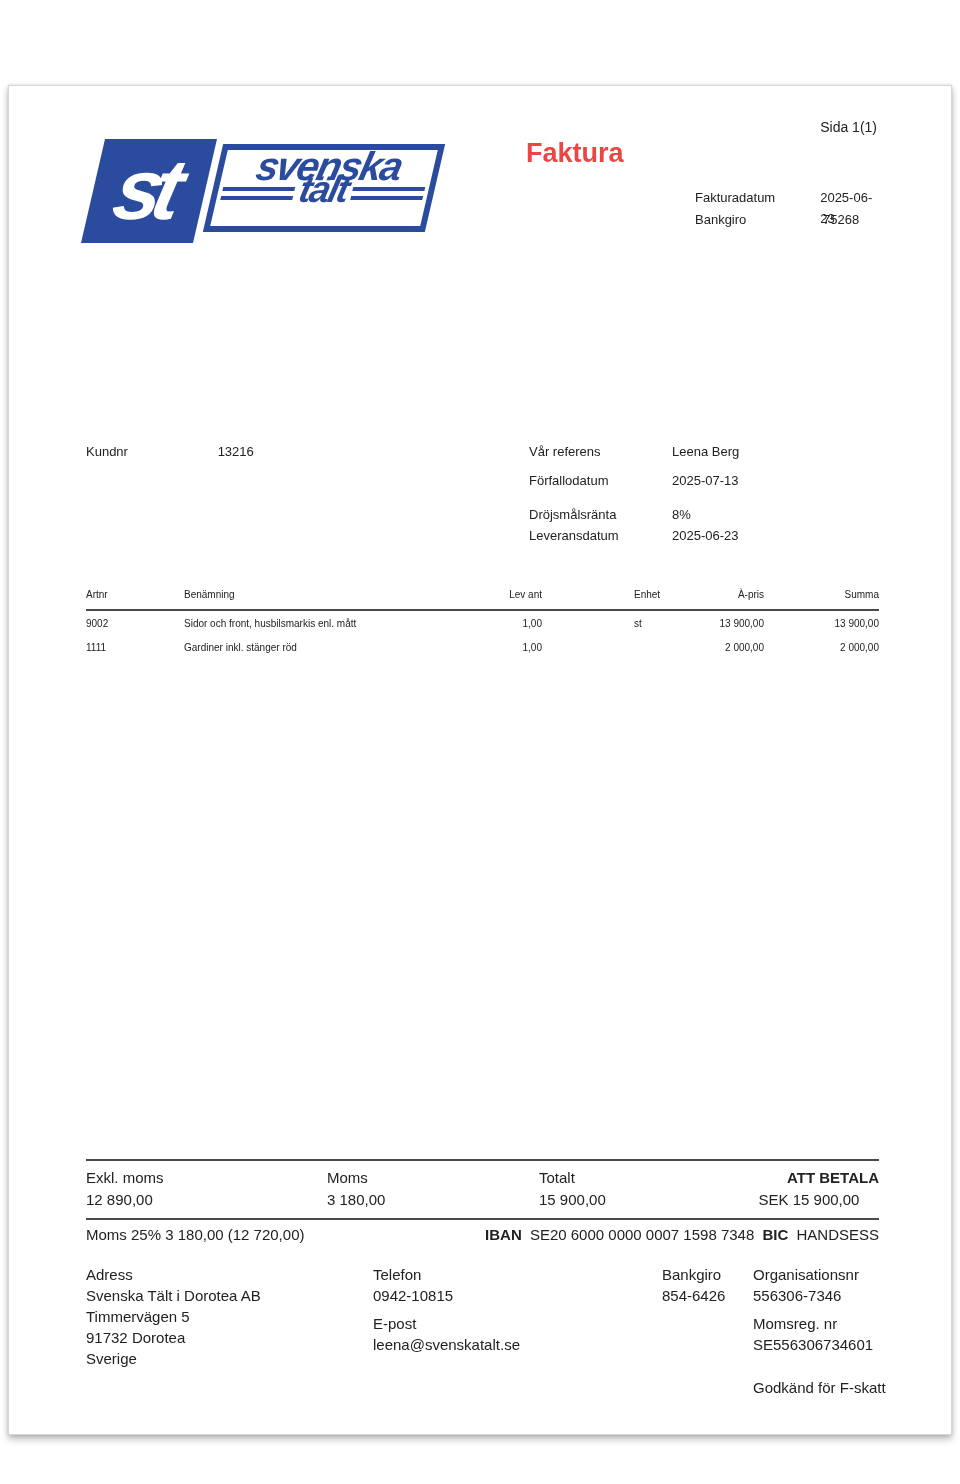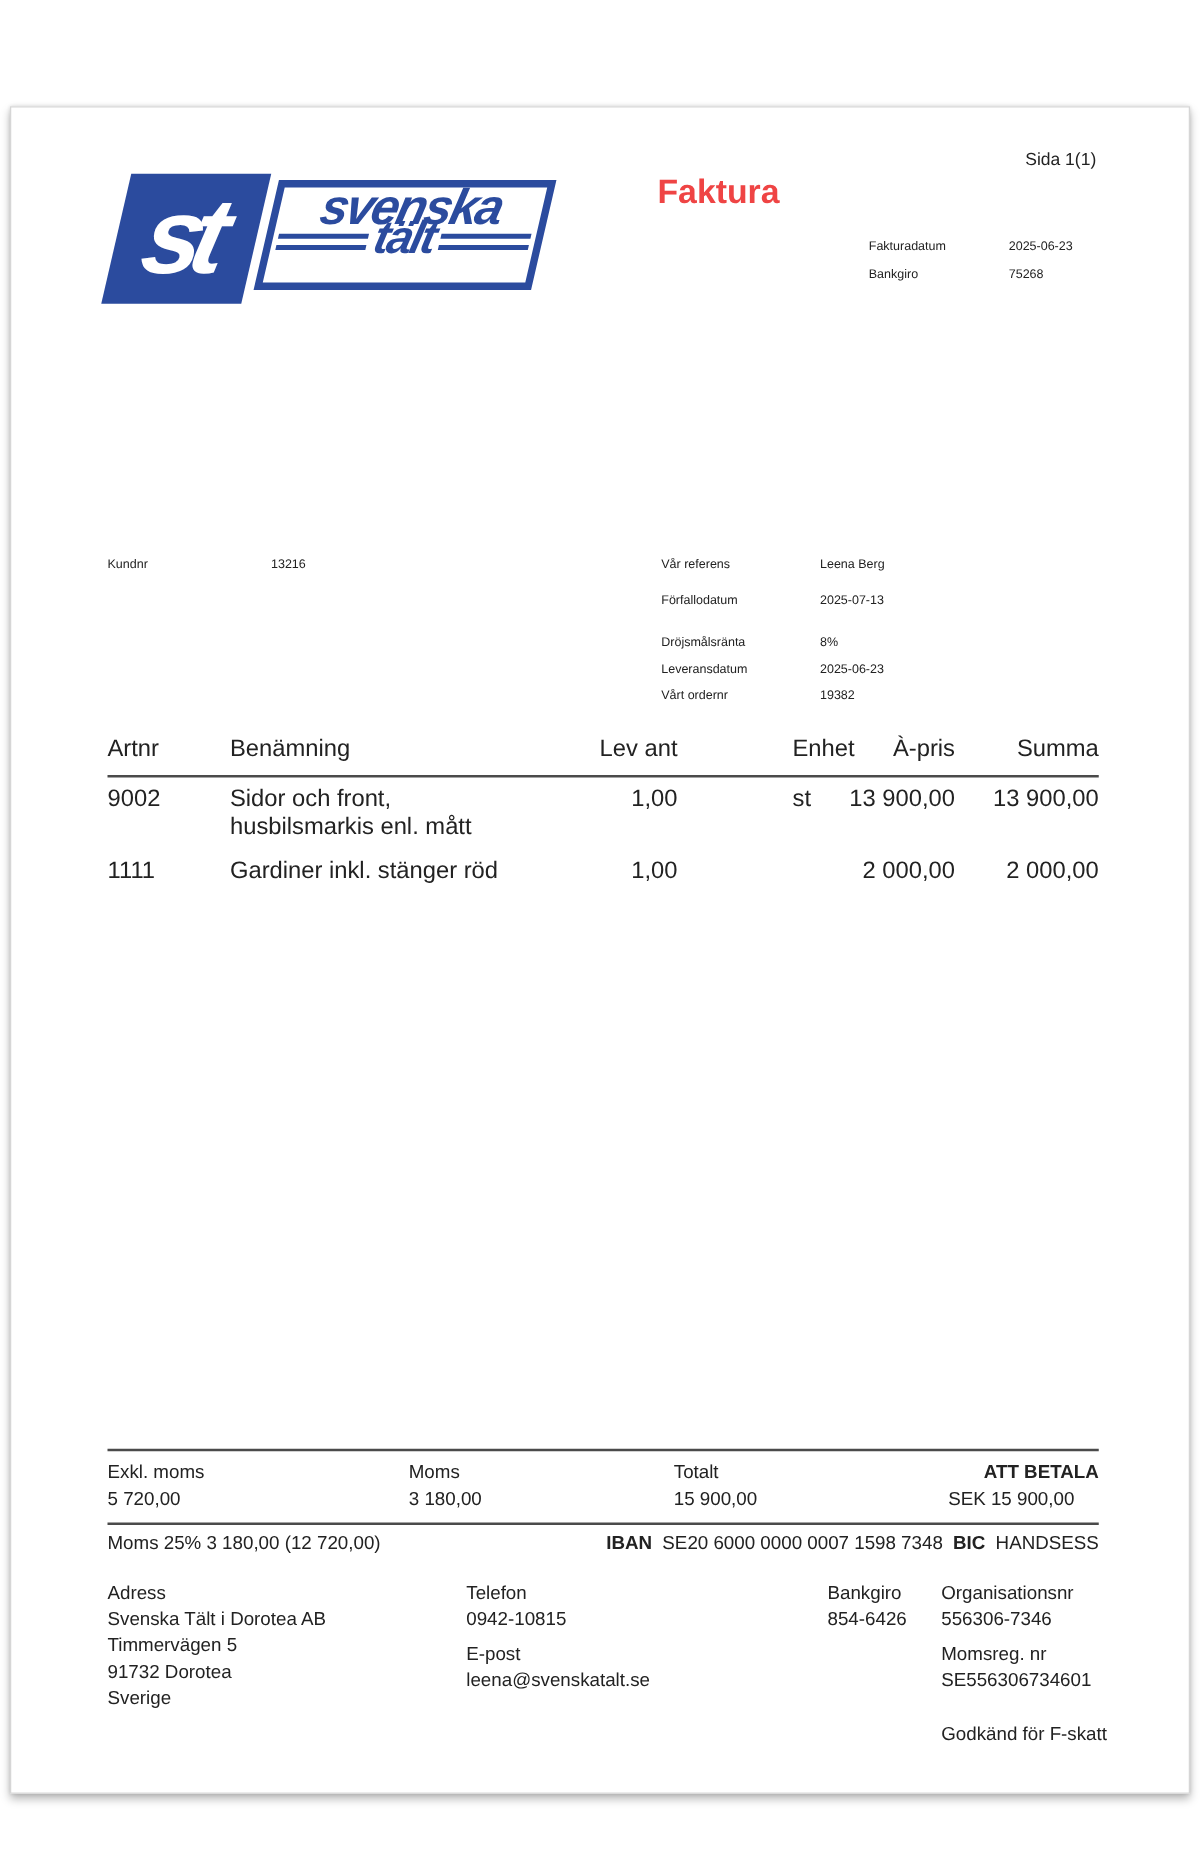--- a/index.html
+++ b/index.html
@@ -8,21 +8,21 @@
     width: 960px; height: 1484px; position: relative;
     font-family: "Liberation Sans", sans-serif;
     color: #222; overflow: hidden;
   }
   .page {
     position: absolute; left: 8px; top: 85px; width: 944px; height: 1350px;
     background: #ffffff; border: 1px solid #d6d6d6;
     box-shadow: 0 4px 7px rgba(0,0,0,0.28), 0 0 3px rgba(0,0,0,0.12);
   }
   .abs { position: absolute; }
-  .fs15 { font-size: 10px; line-height: 21px; }
+  .fs15 { font-size: 13px; line-height: 21px; gap: 16px; }
   .b { font-weight: bold; }
 
   
   .logo { position: absolute; left: 74px; top: 53px; width: 360px; height: 108px; }
   .logo-mark {
     position: absolute; left: 10px; top: 0; width: 112px; height: 104px;
     background: #2b4b9e; transform: skewX(-13deg);
     display: flex; align-items: center; justify-content: center;
   }
   .logo-st {
@@ -58,21 +58,21 @@
 
   
   .ref-row { position: absolute; left: 520px; width: 330px; display: flex; }
   .ref-row .lbl { width: 127px; }
 
   
   .items { position: absolute; left: 77px; top: 493px; width: 793px; }
   .items .grid {
     display: grid;
     grid-template-columns: 98px 232px 126px 104px 118px 115px;
-    font-size: 19px;
+    font-size: 10px;
   }
   .items .head { padding: 10px 0 9px 0; border-bottom: 2px solid #4a4a4a; }
   .items .row { padding: 7px 0 6px 0; }
   .items .c-enhet { padding-left: 92px; }
   .items .num { text-align: right; }
 
   
   .totals { position: absolute; left: 77px; top: 1073px; width: 793px; border-top: 2px solid #4a4a4a; }
   .tot-grid { display: grid; grid-template-columns: 241px 212px 200px 140px; }
   .tot-grid .cell { font-size: 15px; }
@@ -131,24 +131,20 @@
     <span class="lbl">Förfallodatum</span>
     <span>2025-07-13</span>
   </div>
   <div class="ref-row fs15" style="top:418px;">
     <span class="lbl">Dröjsmålsränta</span>
     <span>8%</span>
   </div>
   <div class="ref-row fs15" style="top:439px;">
     <span class="lbl">Leveransdatum</span>
     <span>2025-06-23</span>
-  </div>
-  <div class="ref-row fs15" style="top:460px;">
-    <span class="lbl">Vårt ordernr</span>
-    <span>19382</span>
   </div>
 
   <div class="items topline">
     <div class="grid head">
       <div>Artnr</div>
       <div>Benämning</div>
       <div class="num">Lev ant</div>
       <div class="c-enhet">Enhet</div>
       <div class="num">À-pris</div>
       <div class="num">Summa</div>
@@ -172,21 +168,21 @@
   </div>
 
   <div class="totals">
     <div class="tot-grid tot-labels">
       <div class="cell">Exkl. moms</div>
       <div class="cell">Moms</div>
       <div class="cell">Totalt</div>
       <div class="cell att-betala-label">ATT BETALA</div>
     </div>
     <div class="tot-grid tot-values">
-      <div class="cell">5 720,00</div>
+      <div class="cell">12 890,00</div>
       <div class="cell">3 180,00</div>
       <div class="cell">15 900,00</div>
       <div class="cell att-betala-value">SEK 15 900,00</div>
     </div>
   </div>
 
   <div class="note-row">
     <div>Moms 25% 3 180,00 (12 720,00)</div>
     <div class="bank-line">
       <span class="b">IBAN</span>

